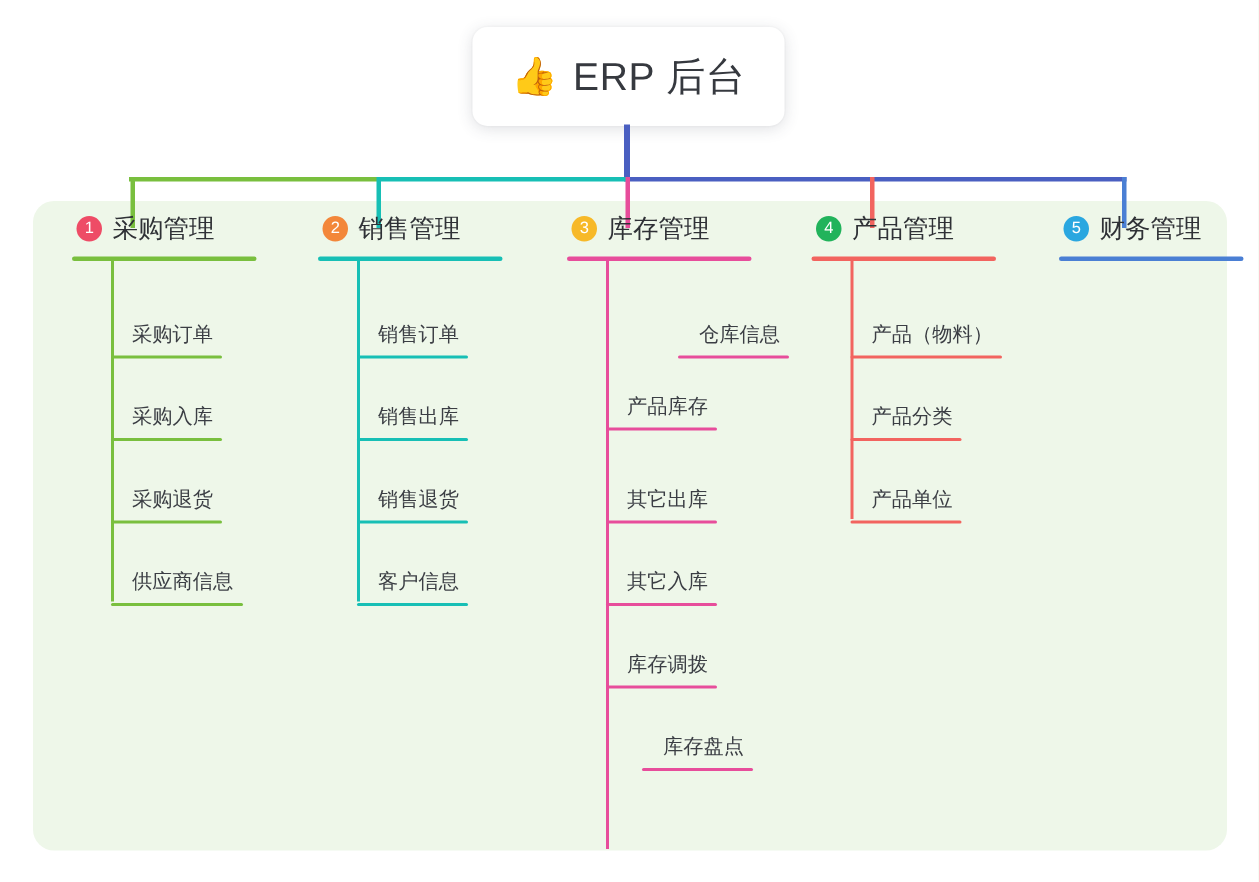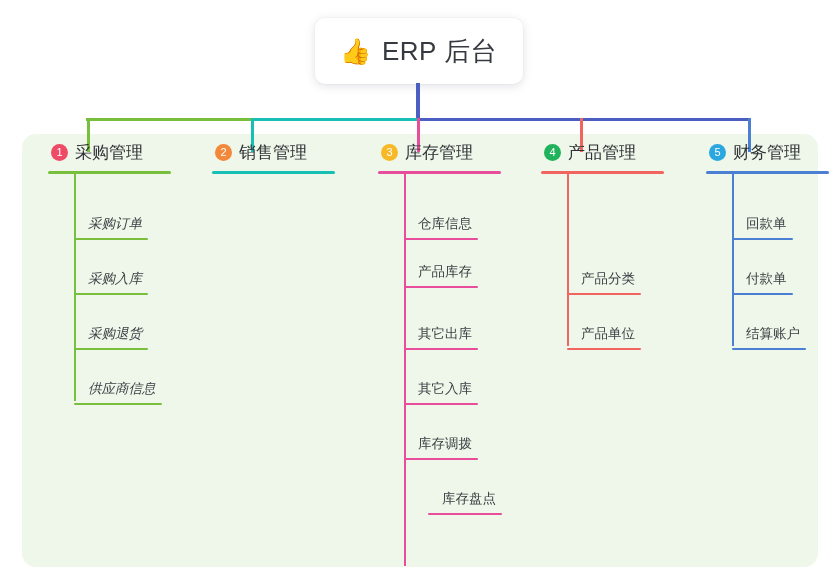--- a/index.html
+++ b/index.html
@@ -82,73 +82,74 @@
       <div class="conn" style="left: 748px; top: 118px; width: 3px; height: 34px; background: rgb(74, 127, 212);"></div>
     </div>
 
   <div id="columns">
       <div class="col" style="left: 48px;">
         <div class="col-head">
           <span class="badge" style="background: rgb(238, 76, 102);">1</span>
           <span class="col-title">采购管理</span>
         </div>
         <div class="col-rule" style="width: 123px; background: rgb(121, 191, 62);"></div>
-        <div class="col-body" style="height: 229px; font-style: italic;">
+        <div class="col-body" style="height: 229px;">
           <div class="spine" style="height: 227px; background: rgb(121, 191, 62);"></div>
           <div class="item" style="top: 40px;"><span class="item-label">采购订单</span><div class="item-rule" style="background: rgb(121, 191, 62);"></div></div>
           <div class="item" style="top: 95px;"><span class="item-label">采购入库</span><div class="item-rule" style="background: rgb(121, 191, 62);"></div></div>
           <div class="item" style="top: 150px;"><span class="item-label">采购退货</span><div class="item-rule" style="background: rgb(121, 191, 62);"></div></div>
           <div class="item" style="top: 205px;"><span class="item-label">供应商信息</span><div class="item-rule" style="background: rgb(121, 191, 62);"></div></div>
         </div>
       </div>
       <div class="col" style="left: 212px;">
         <div class="col-head">
           <span class="badge" style="background: rgb(243, 135, 58);">2</span>
           <span class="col-title">销售管理</span>
         </div>
         <div class="col-rule" style="width: 123px; background: rgb(23, 191, 181);"></div>
+        <div class="col-body" style="height: 229px;">
+          <div class="spine" style="height: 227px; background: rgb(23, 191, 181);"></div>
+          <div class="item" style="top: 40px;"><span class="item-label">销售订单</span><div class="item-rule" style="background: rgb(23, 191, 181);"></div></div>
+          <div class="item" style="top: 95px;"><span class="item-label">销售出库</span><div class="item-rule" style="background: rgb(23, 191, 181);"></div></div>
+          <div class="item" style="top: 150px;"><span class="item-label">销售退货</span><div class="item-rule" style="background: rgb(23, 191, 181);"></div></div>
+          <div class="item" style="top: 205px;"><span class="item-label">客户信息</span><div class="item-rule" style="background: rgb(23, 191, 181);"></div></div>
+        </div>
       </div>
       <div class="col" style="left: 378px;">
         <div class="col-head">
           <span class="badge" style="background: rgb(247, 185, 40);">3</span>
           <span class="col-title">库存管理</span>
         </div>
         <div class="col-rule" style="width: 123px; background: rgb(231, 77, 155);"></div>
         <div class="col-body" style="height: 394px;">
           <div class="spine" style="height: 392px; background: rgb(231, 77, 155);"></div>
-          <div class="item" style="top: 40px;"><span class="item-label">仓库信息</span><div class="item-rule" style="background: rgb(231, 77, 155);"></div></div>
+          <div class="item" style="top: 40px; padding-left: 48px;"><span class="item-label">仓库信息</span><div class="item-rule" style="background: rgb(231, 77, 155);"></div></div>
           <div class="item" style="top: 88px;"><span class="item-label">产品库存</span><div class="item-rule" style="background: rgb(231, 77, 155);"></div></div>
           <div class="item" style="top: 150px; text-align: center;"><span class="item-label">其它出库</span><div class="item-rule" style="background: rgb(231, 77, 155);"></div></div>
           <div class="item" style="top: 205px;"><span class="item-label">其它入库</span><div class="item-rule" style="background: rgb(231, 77, 155);"></div></div>
           <div class="item" style="top: 260px;"><span class="item-label">库存调拨</span><div class="item-rule" style="background: rgb(231, 77, 155);"></div></div>
           <div class="item" style="top: 315px; margin-left: 24px;"><span class="item-label">库存盘点</span><div class="item-rule" style="background: rgb(231, 77, 155);"></div></div>
           <div class="item" style="top: 370px;"><div class="item-rule" style="background: rgb(231, 77, 155);"></div></div>
         </div>
       </div>
       <div class="col" style="left: 541px;">
         <div class="col-head">
           <span class="badge" style="background: rgb(33, 179, 91);">4</span>
           <span class="col-title">产品管理</span>
         </div>
         <div class="col-rule" style="width: 123px; background: rgb(242, 100, 95);"></div>
         <div class="col-body" style="height: 174px;">
           <div class="spine" style="height: 172px; background: rgb(242, 100, 95);"></div>
-          <div class="item" style="top: 40px;"><div class="item-rule" style="background: rgb(242, 100, 95);"></div></div>
+          <div class="item" style="top: 40px;"><span class="item-label">产品（物料）</span><div class="item-rule" style="background: rgb(242, 100, 95);"></div></div>
           <div class="item" style="top: 95px;"><span class="item-label">产品分类</span><div class="item-rule" style="background: rgb(242, 100, 95);"></div></div>
           <div class="item" style="top: 150px;"><span class="item-label">产品单位</span><div class="item-rule" style="background: rgb(242, 100, 95);"></div></div>
         </div>
       </div>
       <div class="col" style="left: 706px;">
         <div class="col-head">
           <span class="badge" style="background: rgb(42, 167, 224);">5</span>
           <span class="col-title">财务管理</span>
         </div>
         <div class="col-rule" style="width: 123px; background: rgb(74, 127, 212);"></div>
-        <div class="col-body" style="height: 174px;">
-          <div class="spine" style="height: 172px; background: rgb(74, 127, 212);"></div>
-          <div class="item" style="top: 40px;"><span class="item-label">回款单</span><div class="item-rule" style="background: rgb(74, 127, 212);"></div></div>
-          <div class="item" style="top: 95px;"><span class="item-label">付款单</span><div class="item-rule" style="background: rgb(74, 127, 212);"></div></div>
-          <div class="item" style="top: 150px;"><span class="item-label">结算账户</span><div class="item-rule" style="background: rgb(74, 127, 212);"></div></div>
-        </div>
       </div>
     </div>
 
 </div>
 
 </body></html>

